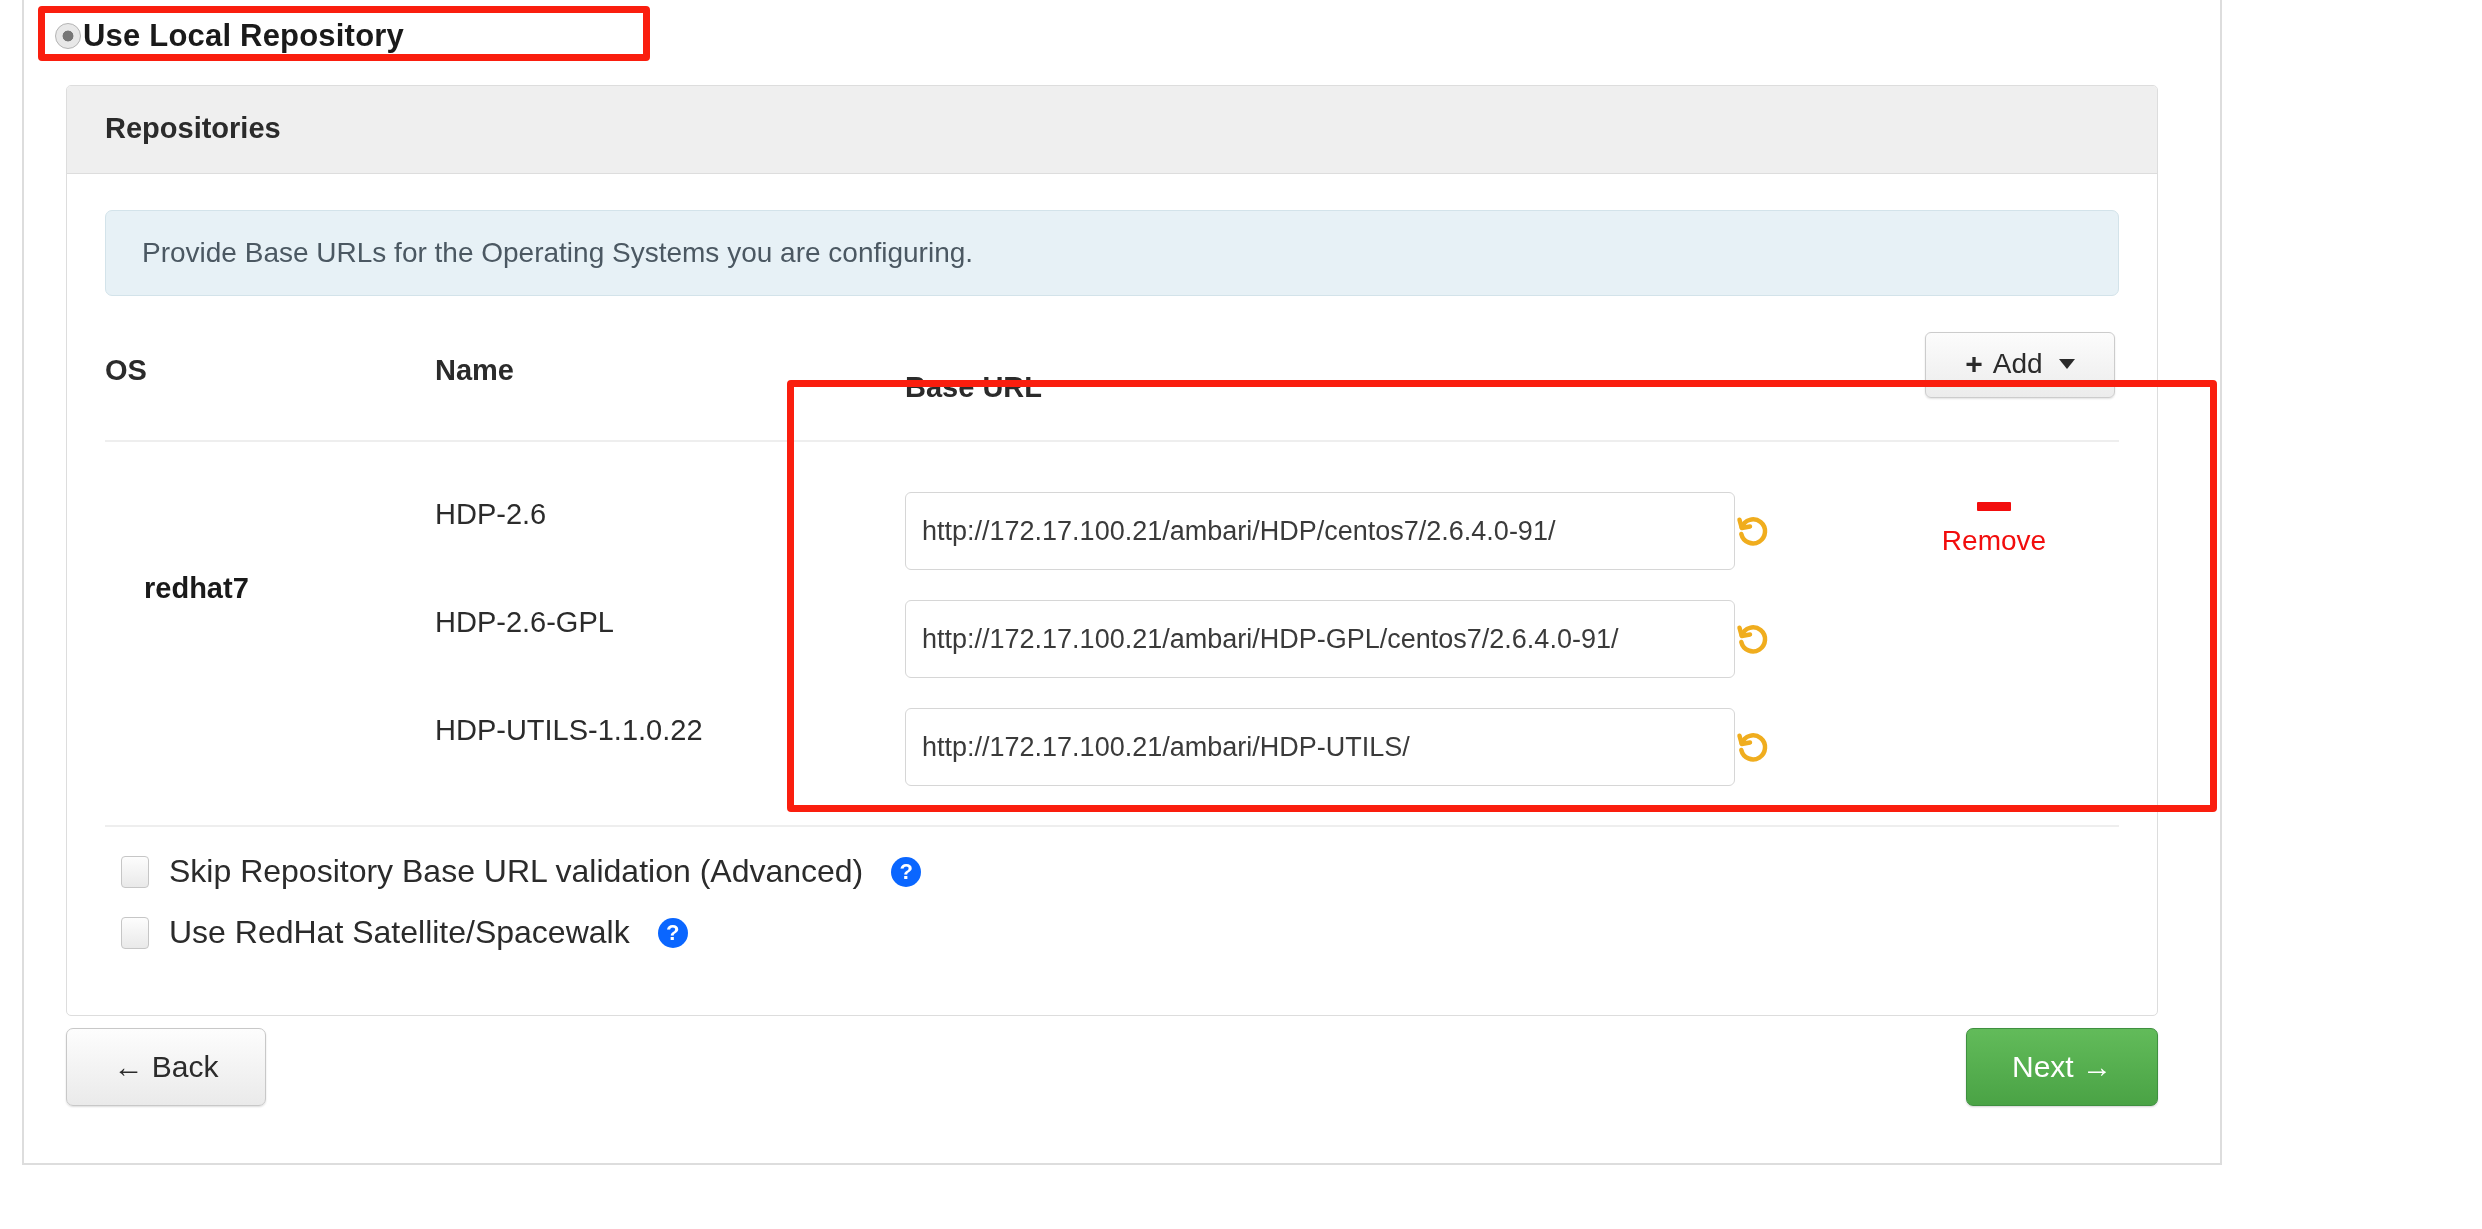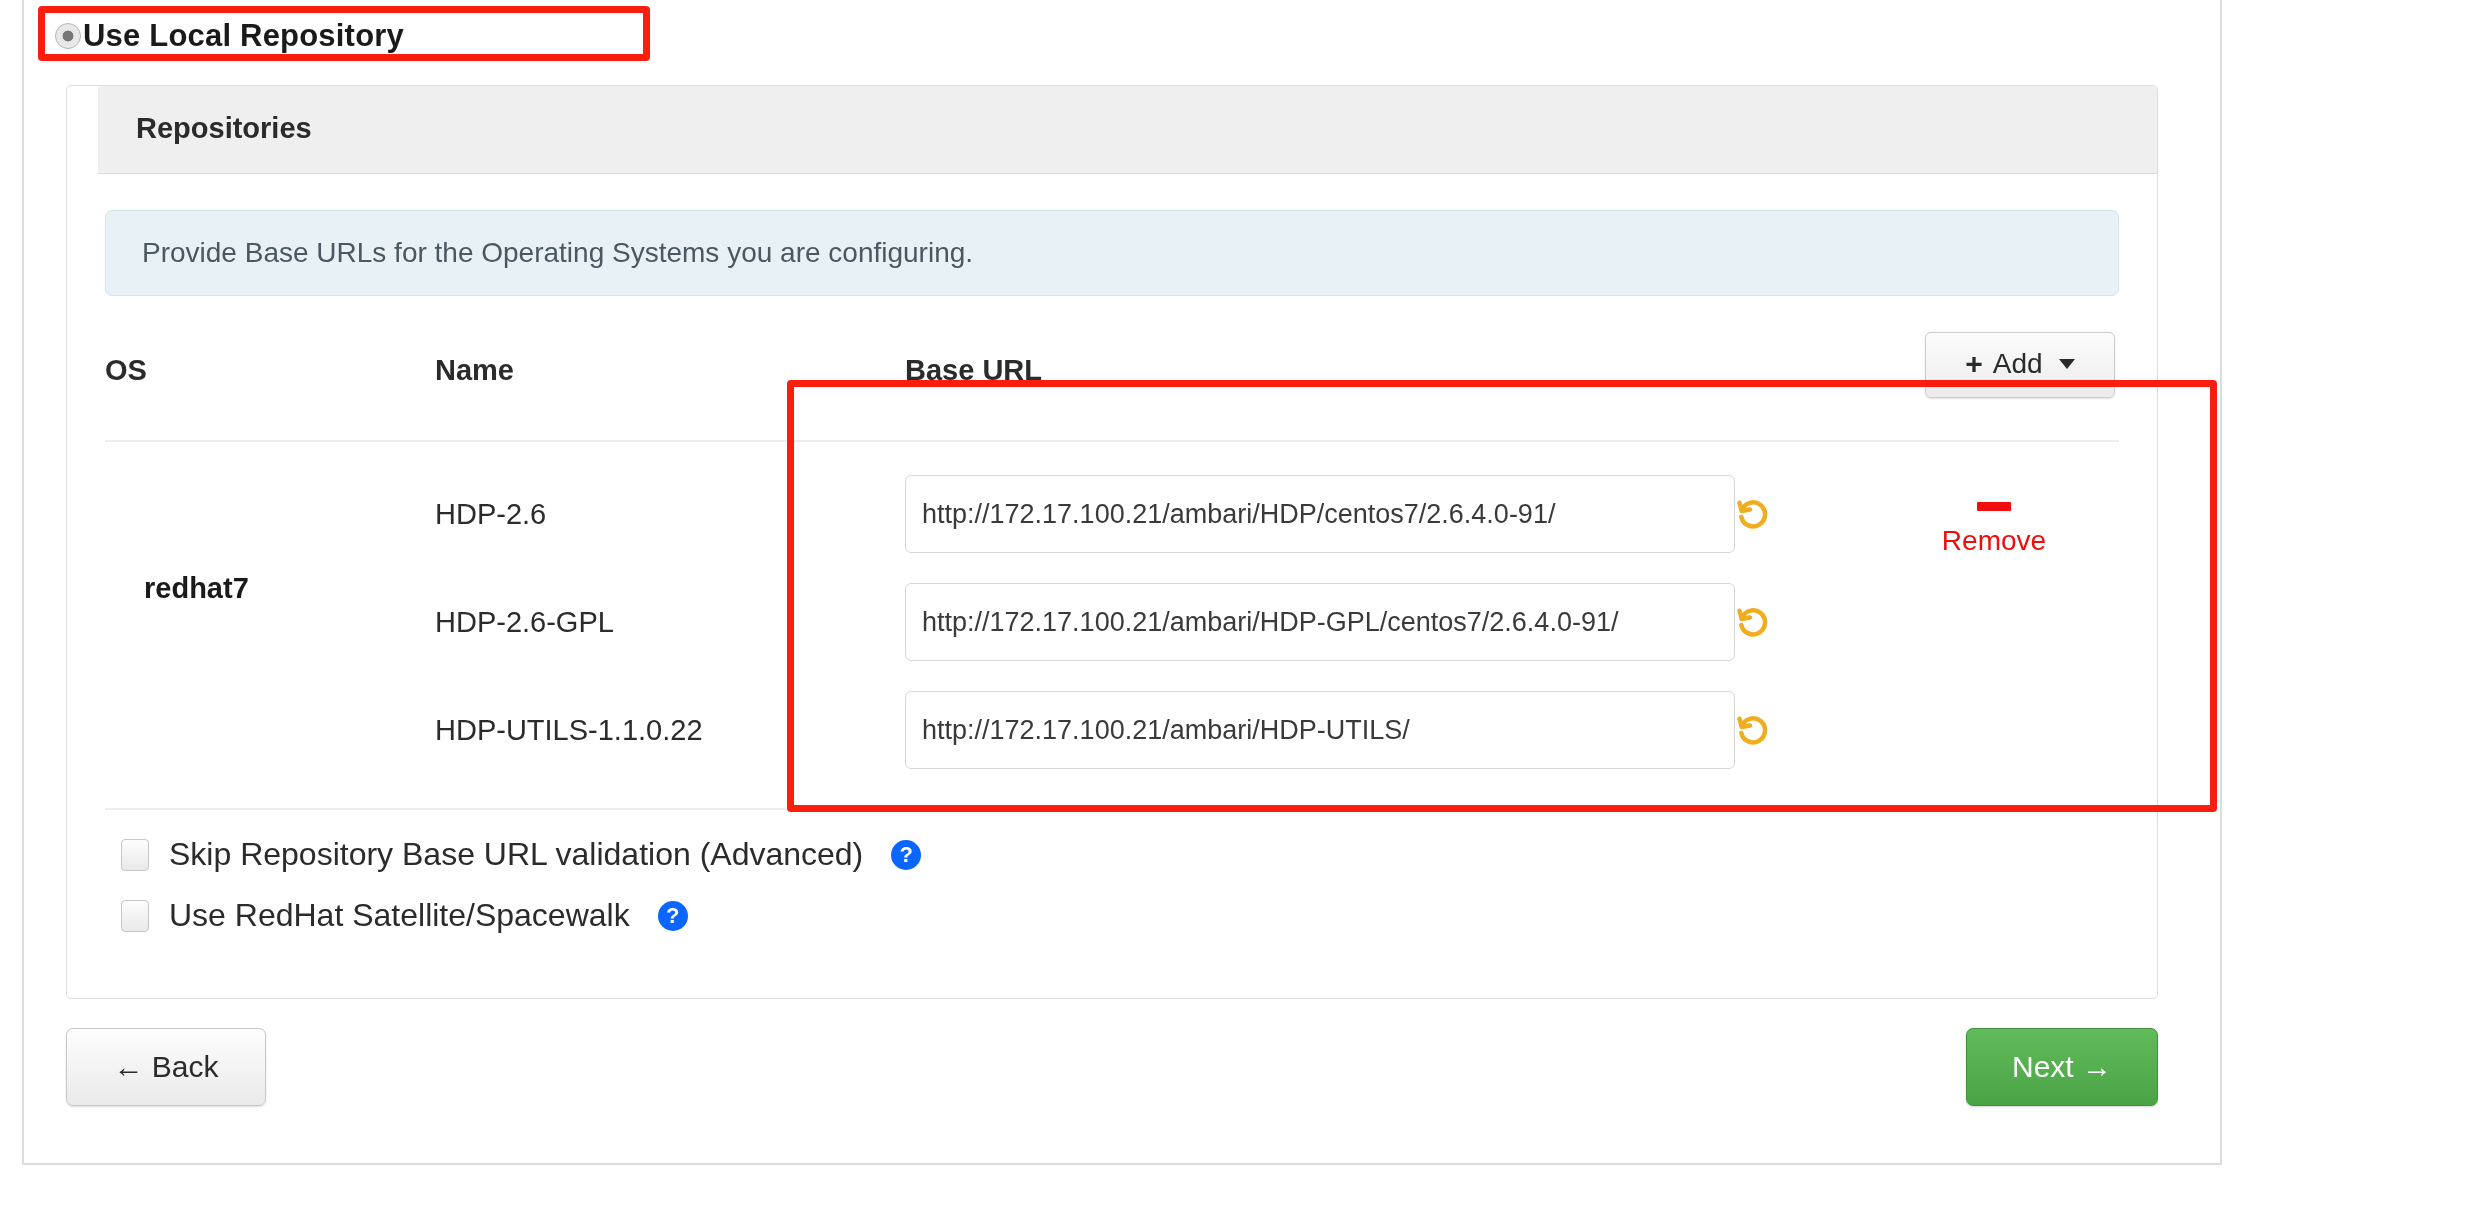--- a/index.html
+++ b/index.html
@@ -57,21 +57,20 @@
     width: 2092px;
     border: 1px solid #dddddd;
     border-radius: 5px;
     background: #ffffff;
   }
   #repo-panel-header {
     background: #efefef;
     border-bottom: 1px solid #dddddd;
     border-radius: 4px 4px 0 0;
     padding: 26px 38px 28px 38px;
-    margin-left: 31px;
   }
   #repo-panel-title {
     font-size: 29px;
     font-weight: bold;
     color: #2b2b2b;
   }
   #repo-panel-body {
     padding: 36px 38px 30px 38px;
   }
 
@@ -91,21 +90,21 @@
   #repo-table-head {
     display: flex;
     align-items: flex-start;
     padding: 22px 0 26px 0;
     border-bottom: 2px solid #eeeeee;
     position: relative;
     min-height: 118px;
   }
   .col-os   { width: 330px; flex: none; }
   .col-name { width: 470px; flex: none; }
-  .col-url  { flex: 1 1 auto; }
+  .col-url  { flex: 1 1 auto; margin-top: 17px; }
   .col-act  { width: 250px; flex: none; }
 
   .th {
     font-size: 29px;
     font-weight: bold;
     color: #2b2b2b;
     padding-top: 8px;
   }
 
   

